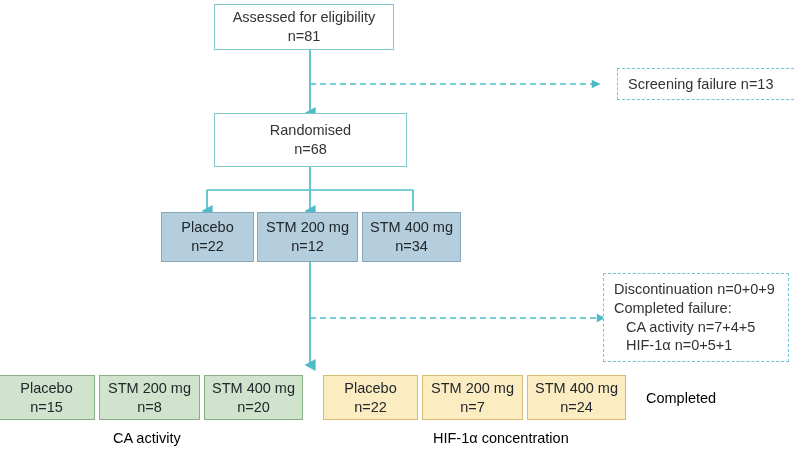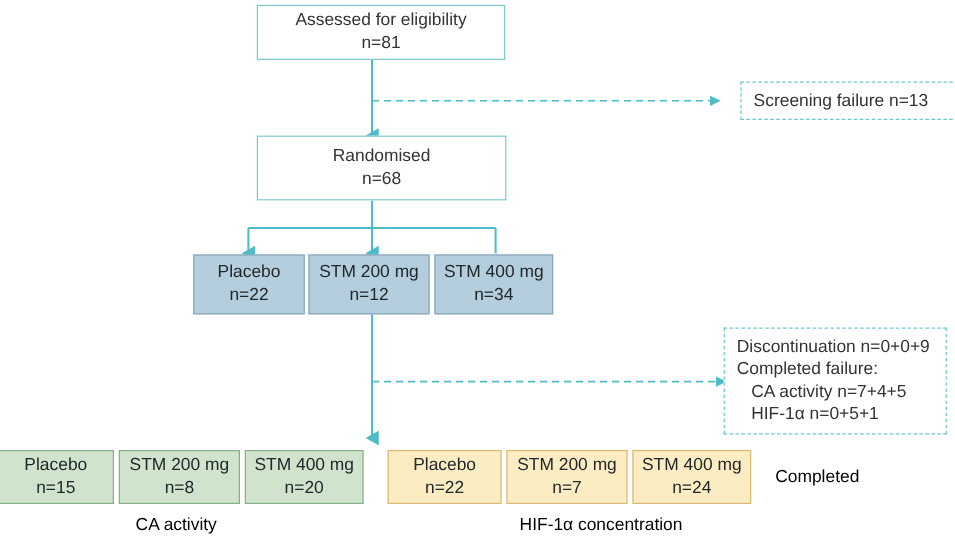--- a/index.html
+++ b/index.html
@@ -124,30 +124,30 @@
     <line x1="207" y1="190" x2="413" y2="190" stroke="#4cbcc7" stroke-width="1.7"></line>
     <line x1="207" y1="190" x2="207" y2="211" stroke="#4cbcc7" stroke-width="1.7" marker-end="url(#arrow-solid)"></line>
     <line x1="310" y1="190" x2="310" y2="211" stroke="#4cbcc7" stroke-width="1.7" marker-end="url(#arrow-solid)"></line>
     <line x1="413" y1="190" x2="413" y2="211" stroke="#4cbcc7" stroke-width="1.7"></line>
 
     <line x1="310" y1="262" x2="310" y2="365" stroke="#4cbcc7" stroke-width="1.7" marker-end="url(#arrow-solid)"></line>
 
     <line x1="310" y1="318" x2="597" y2="318" stroke="#4cbcc7" stroke-width="1.3" stroke-dasharray="6 4" marker-end="url(#arrow-right)"></line>
   </svg>
 
-  <div class="node box-plain" style="left:214px; top:4px; width:207px; height:46px;">
+  <div class="node box-plain" style="left:214px; top:4px; width:180px; height:46px;">
     <span class="ln">Assessed for eligibility</span>
     <span class="ln">n=81</span>
   </div>
 
   <div class="node box-dashed" style="left:597px; top:68px; width:192px; height:32px;margin-left:20px;">
     <span class="ln">Screening failure n=13</span>
   </div>
 
-  <div class="node box-plain" style="left:214px; top:113px; width:208px; height:54px;">
+  <div class="node box-plain" style="left:214px; top:113px; width:193px; height:54px;">
     <span class="ln">Randomised</span>
     <span class="ln">n=68</span>
   </div>
 
   <div class="node box-blue" style="left:161px; top:212px; width:93px; height:50px;">
     <span class="ln">Placebo</span>
     <span class="ln">n=22</span>
   </div>
 
   <div class="node box-blue" style="left:257px; top:212px; width:101px; height:50px;">

